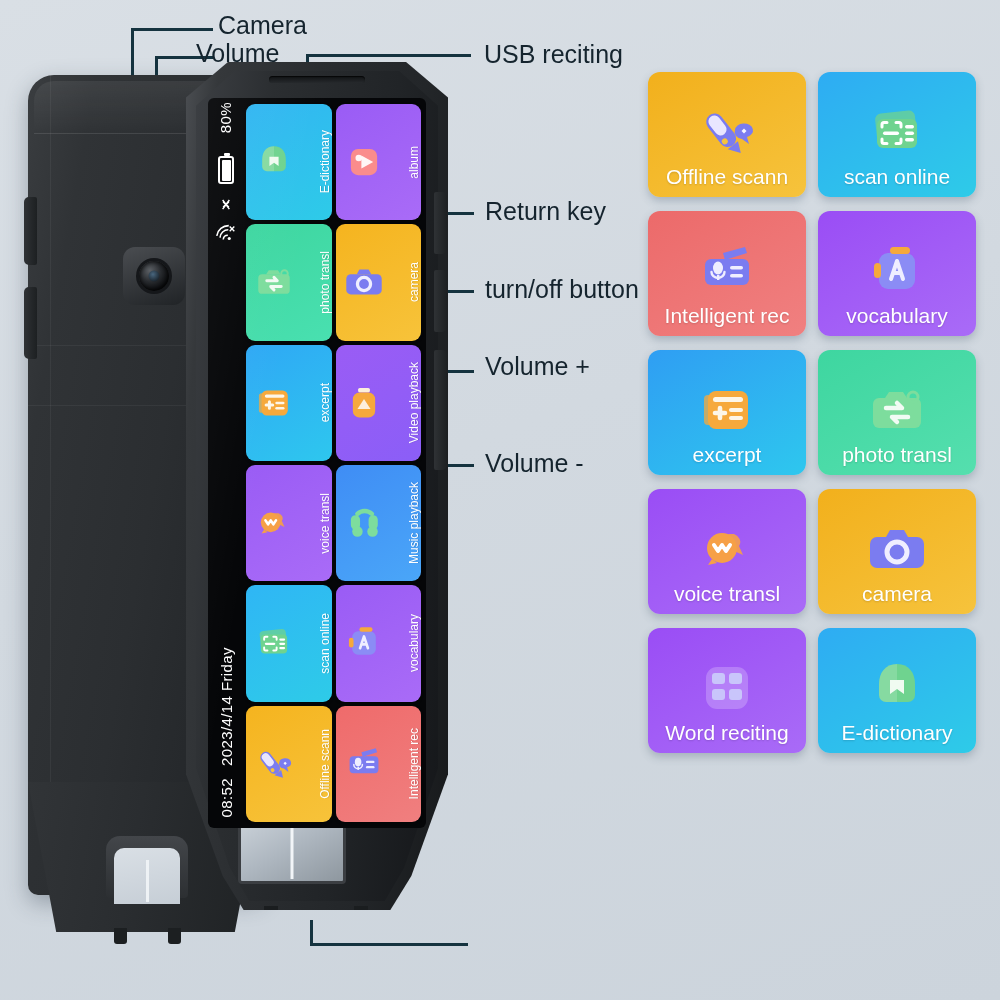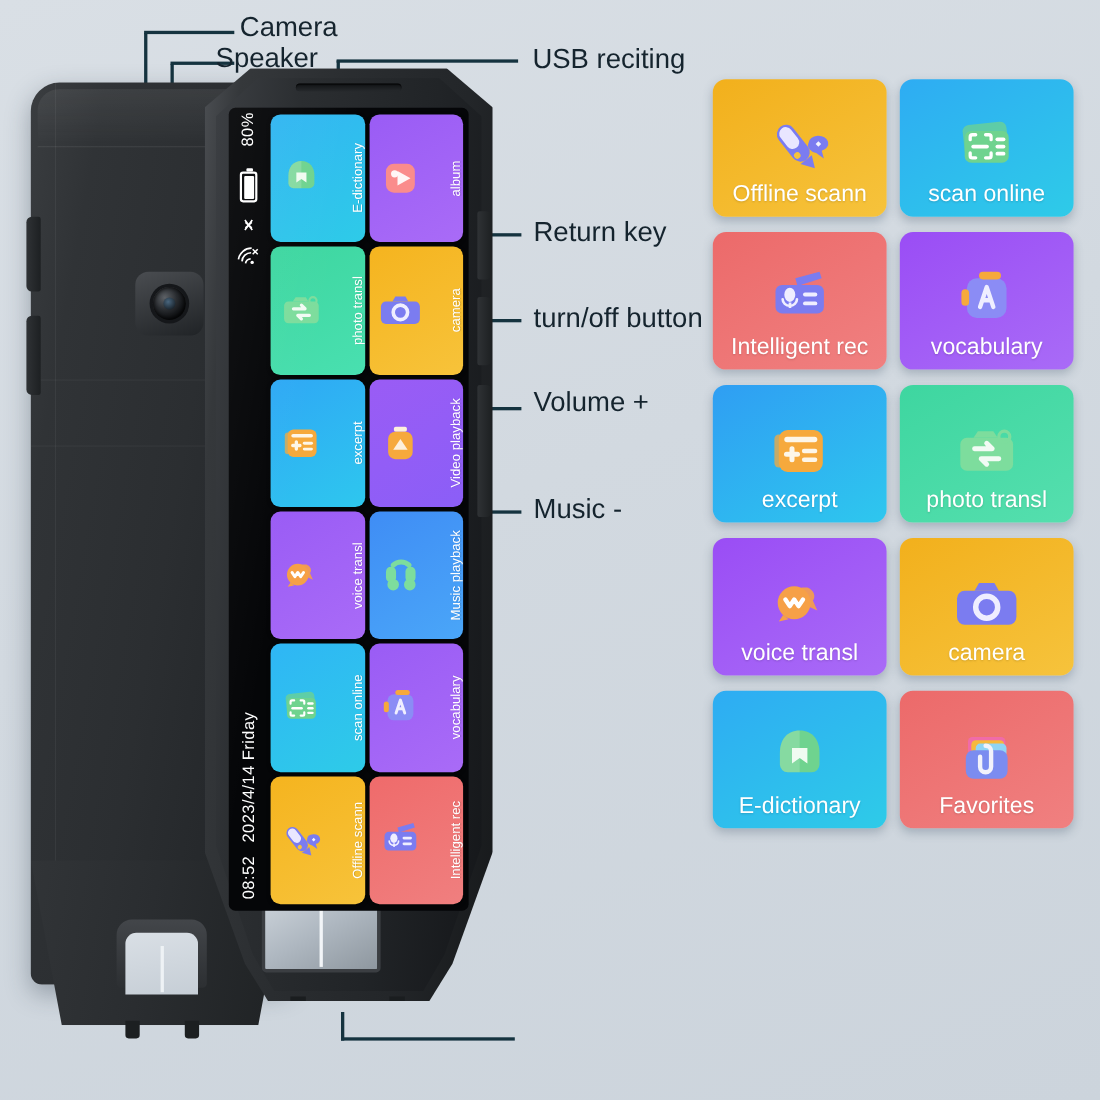--- a/index.html
+++ b/index.html
@@ -226,26 +226,26 @@
 
   <div class="lead h" style="left:440px; top:212px; width:34px;"></div>
   <div class="lead h" style="left:440px; top:290px; width:34px;"></div>
   <div class="lead h" style="left:440px; top:370px; width:34px;"></div>
   <div class="lead h" style="left:440px; top:464px; width:34px;"></div>
 
   <div class="lead v" style="left:310px; top:920px; height:26px;"></div>
   <div class="lead h" style="left:310px; top:943px; width:158px;"></div>
 
   <div class="callout-label" style="left:218px; top:13px;">Camera</div>
-  <div class="callout-label" style="left:196px; top:41px;">Speaker</div>
+  <div class="callout-label" style="left:196px; top:41px;">Volume</div>
   <div class="callout-label" style="left:484px; top:42px;">USB reciting</div>
   <div class="callout-label" style="left:485px; top:199px;">Return key</div>
   <div class="callout-label" style="left:485px; top:277px;">turn/off button</div>
   <div class="callout-label" style="left:485px; top:354px;">Volume +</div>
-  <div class="callout-label" style="left:485px; top:451px;">Music -</div>
+  <div class="callout-label" style="left:485px; top:451px;">Volume -</div>
 
   <div class="device-wrap">
 
     <div class="back-shell">
       <div class="back-seam" style="left:0; top:270px; width:100%; height:1px;"></div>
       <div class="back-seam" style="left:22px; top:0; width:1px; height:100%;"></div>
     </div>
     <div class="side-btn" style="top:135px; height:68px;"></div>
     <div class="side-btn" style="top:225px; height:72px;"></div>
     <div class="back-taper"></div>
@@ -507,33 +507,33 @@
         <div class="app-label">voice transl</div>
       </div>
       <div class="app-tile" style="background: linear-gradient(150deg, rgb(242, 176, 28), rgb(246, 195, 60));">
         <div class="app-ico"><svg viewBox="0 0 64 64" width="100%" height="100%">
             <path d="M12 20 h40 a7 7 0 0 1 7 7 v17 a7 7 0 0 1 -7 7 h-40 a7 7 0 0 1 -7 -7 v-17 a7 7 0 0 1 7 -7 z" fill="#7b7cf0"></path>
         <path d="M21 20 l4 -7 h14 l4 7 z" fill="#7b7cf0"></path>
         <circle cx="32" cy="35" r="10" fill="none" stroke="#efeeff" stroke-width="5"></circle>
           </svg></div>
         <div class="app-label">camera</div>
       </div>
+      <div class="app-tile" style="background: linear-gradient(150deg, rgb(154, 77, 245), rgb(169, 107, 247));">
+        <div class="app-ico"><svg viewBox="0 0 64 64" width="100%" height="100%">
+            <rect x="11" y="11" width="42" height="42" rx="11" fill="#ffffff" opacity=".22"></rect>
+        <rect x="17" y="17" width="13" height="11" rx="3" fill="#c9c5fb"></rect>
+        <rect x="34" y="17" width="13" height="11" rx="3" fill="#c9c5fb"></rect>
+        <rect x="17" y="33" width="13" height="11" rx="3" fill="#c9c5fb"></rect>
+        <rect x="34" y="33" width="13" height="11" rx="3" fill="#c9c5fb"></rect>
+          </svg></div>
+        <div class="app-label">Word reciting</div>
+      </div>
       <div class="app-tile" style="background: linear-gradient(150deg, rgb(46, 172, 243), rgb(46, 203, 232));">
         <div class="app-ico"><svg viewBox="0 0 64 64" width="100%" height="100%">
             <path d="M32 8 c12 0 18 9 18 20 v11 a7 7 0 0 1 -7 7 h-22 a7 7 0 0 1 -7 -7 v-11 c0 -11 6 -20 18 -20 z" fill="#6fd38f"></path>
         <path d="M32 8 c-12 0 -18 9 -18 20 v11 a7 7 0 0 0 7 7 h11 z" fill="#ffffff" opacity=".16"></path>
         <path d="M25 24 h14 v14 l-7 -5 l-7 5 z" fill="#f0fbf1"></path>
           </svg></div>
         <div class="app-label">E-dictionary</div>
       </div>
-      <div class="app-tile" style="background: linear-gradient(150deg, rgb(236, 106, 106), rgb(240, 128, 128));">
-        <div class="app-ico"><svg viewBox="0 0 64 64" width="100%" height="100%">
-            <rect x="15" y="14" width="34" height="16" rx="4" fill="#f06ba8"></rect>
-        <rect x="18" y="17" width="30" height="14" rx="4" fill="#f6b83c"></rect>
-        <rect x="22" y="20" width="28" height="12" rx="4" fill="#8fd4f5"></rect>
-        <rect x="13" y="26" width="38" height="26" rx="7" fill="#7b8cf0"></rect>
-        <path d="M31 22 a5 5 0 0 1 5 5 v14 a5 5 0 0 1 -10 0 v-9" stroke="#f2f2fb" stroke-width="4" fill="none" stroke-linecap="round"></path>
-          </svg></div>
-        <div class="app-label">Favorites</div>
-      </div>
     </div>
 
 </div>
 
 </body></html>

